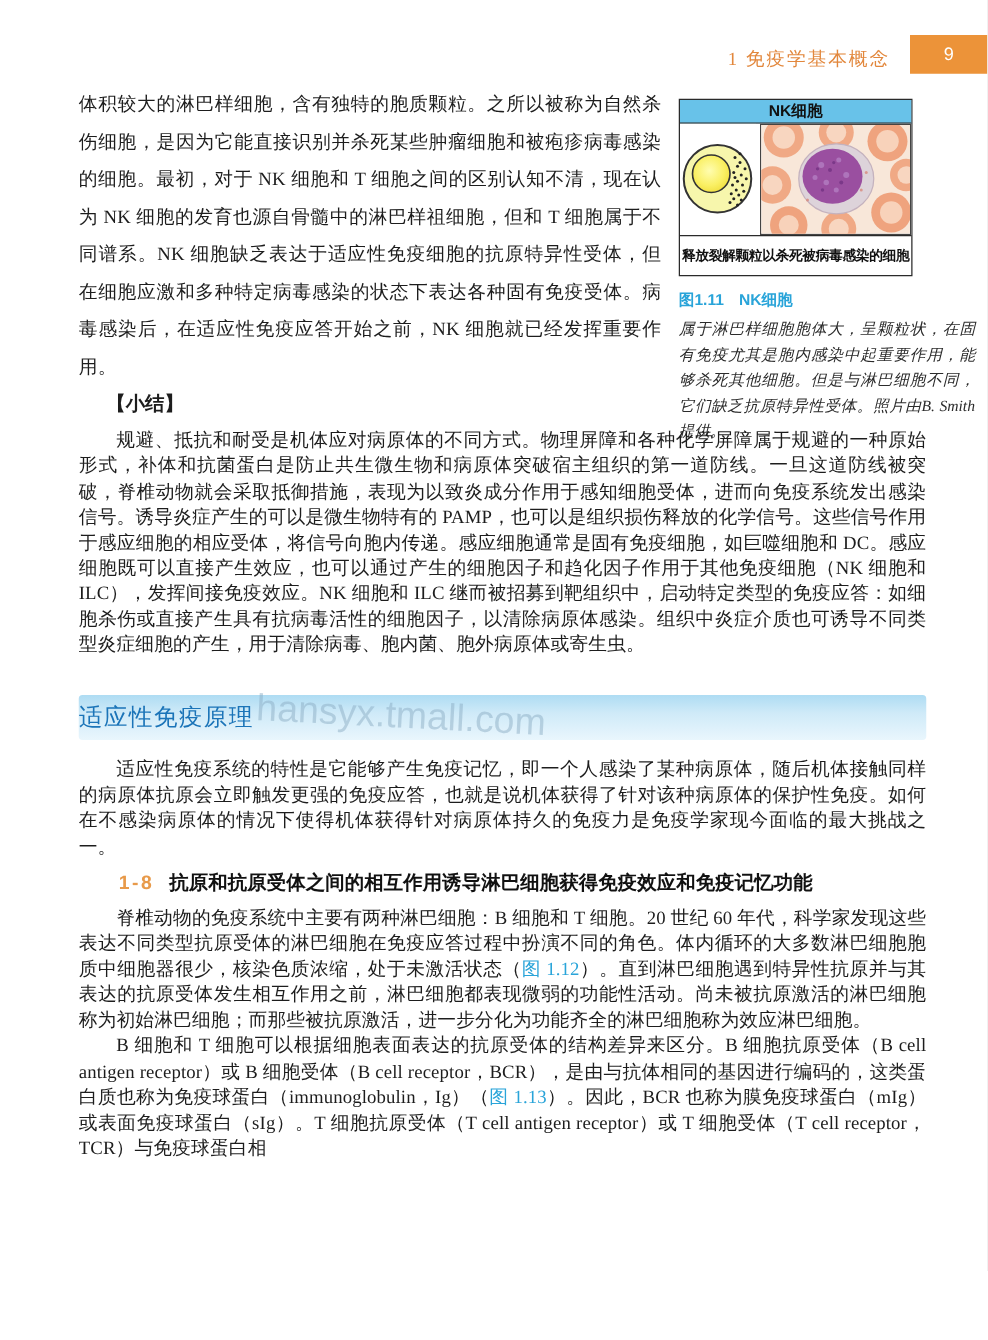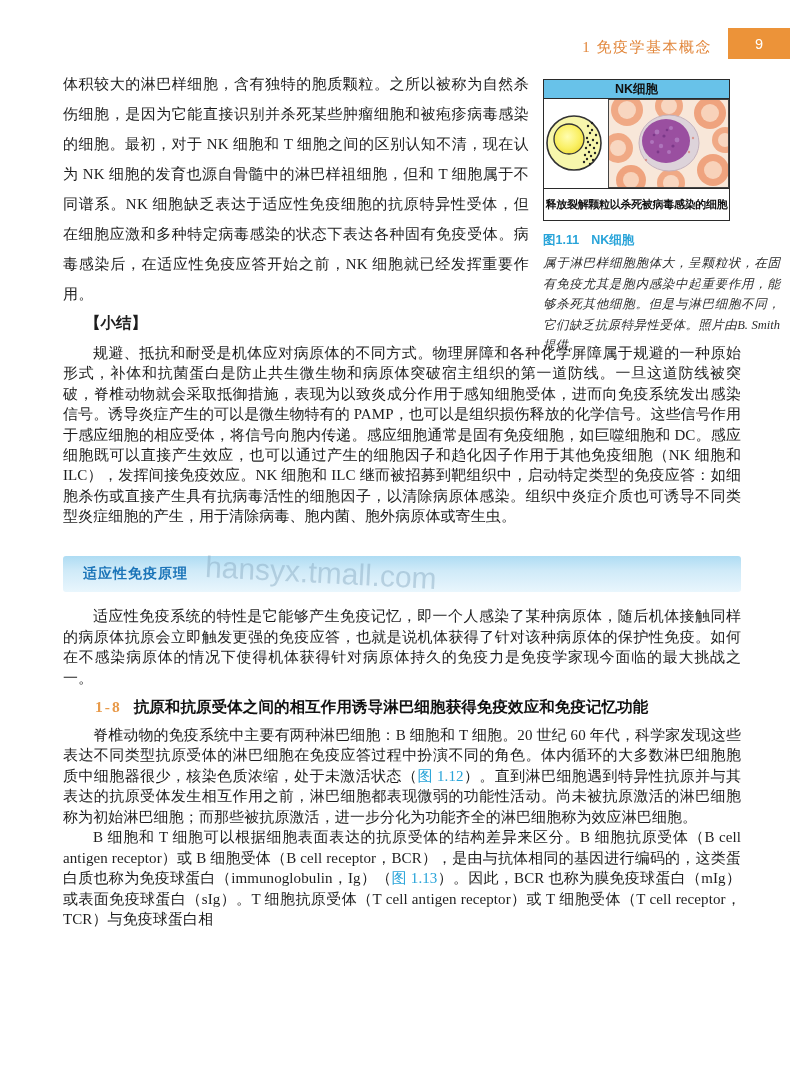--- a/index.html
+++ b/index.html
@@ -61,30 +61,30 @@
     position:absolute;left:63px;top:343px;width:678px;
     font-size:15px;line-height:20.4px;text-align:justify;text-indent:2em;letter-spacing:0.1px;
   }
   
   .section-banner{
     position:absolute;left:63px;top:556px;width:678px;height:36px;border-radius:3px;
     background:linear-gradient(180deg,#AEDCF3 0%,#CFEAF8 40%,#E9F6FD 100%);
     display:flex;align-items:center;
   }
   .section-title{
-    margin-left:20px;font-family:"Liberation Sans","DejaVu Sans",sans-serif;
-    font-weight:bold;font-size:14px;color:#1B74B8;letter-spacing:1px;
+    font-family:"Liberation Sans","DejaVu Sans",sans-serif;
+    font-weight:normal;font-size:19px;color:#1B74B8;letter-spacing:1px;
   }
   
   .lower{
     position:absolute;left:63px;top:606px;width:678px;
     font-size:15px;line-height:20.5px;letter-spacing:0.1px;
   }
   .subsection{
-    margin:9px 0 7px 32px;font-family:Liberation Serif, serif;
+    margin:9px 0 7px 32px;font-family:Liberation Sans, sans-serif;
     font-weight:bold;font-size:15.5px;color:#111;
   }
   .subsection-num{color:#E89A4A;letter-spacing:2px;margin-right:12px;}
   .figref{color:#29A4D9;}
   
   .watermark-cn{
     position:absolute;left:48px;top:468px;width:740px;z-index:6;pointer-events:none;
     font-size:96px;line-height:1;color:rgba(224,125,118,0.33);white-space:nowrap;
     font-family:"Liberation Serif","DejaVu Serif",serif;font-weight:bold;
   }

